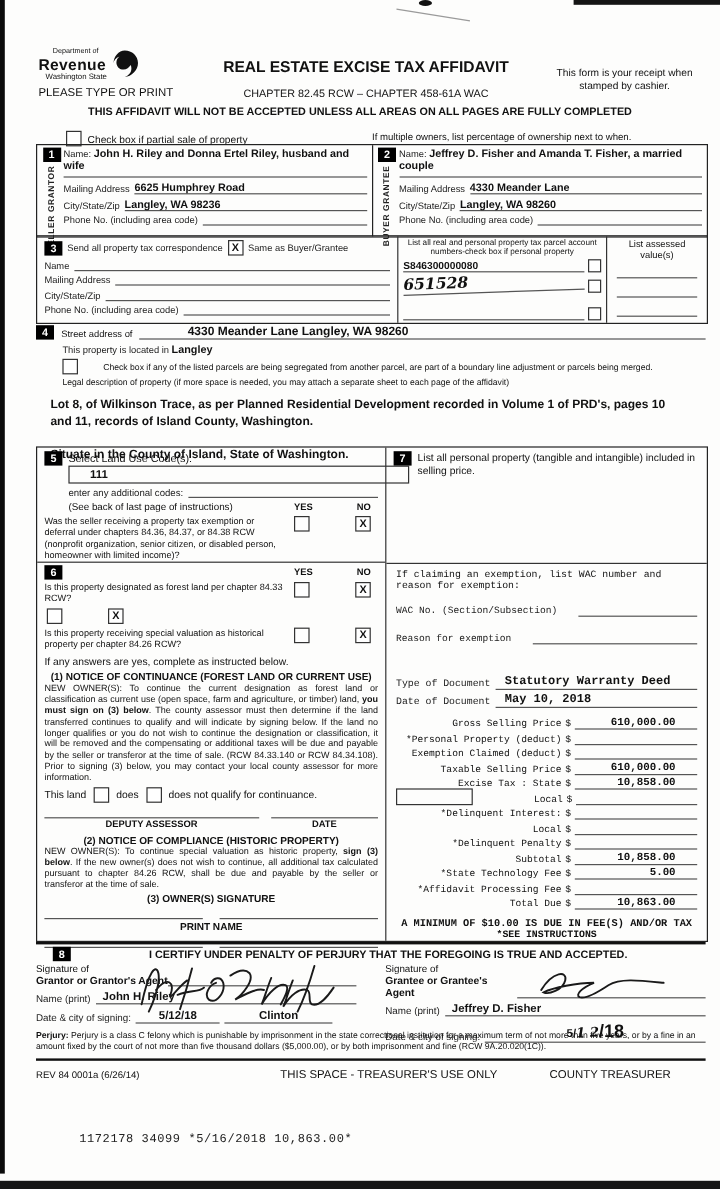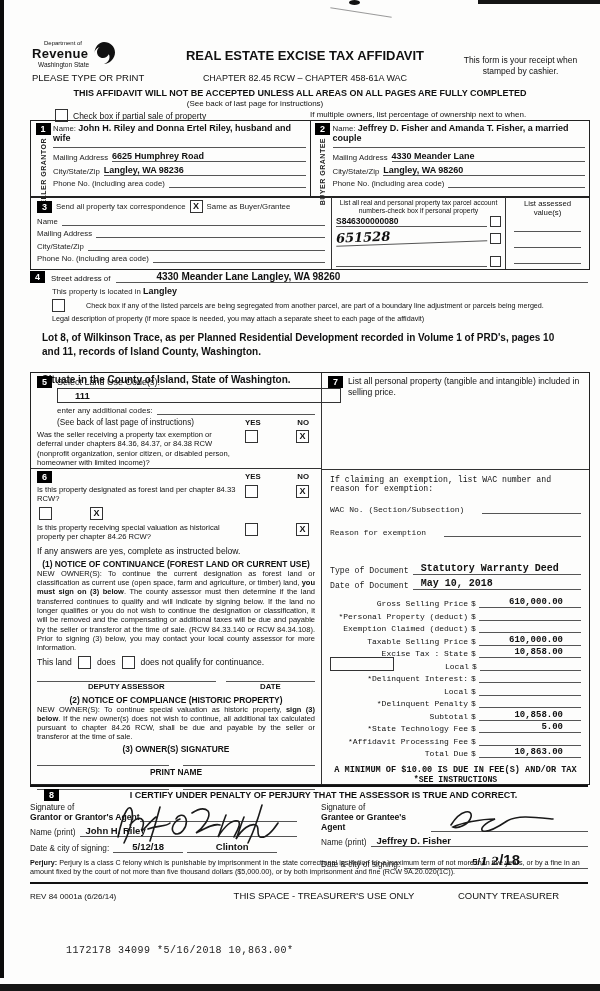--- a/index.html
+++ b/index.html
@@ -54,21 +54,20 @@
             <path d="M13 2c6 0 11 4.5 11 10.5S18.5 24 13 24c3-1 5.5-3.5 5.5-7 0-1-.2-2-.7-2.8C16.6 16.4 14.5 18 12 18c-3.4 0-6-2.6-6-6 0-2 1-3.9 2.6-5C5.4 8.1 3.6 10.4 3.6 13c0-6 4.3-11 9.4-11z" fill="#111"></path>
           </svg>
       </span>
     </div>
   </div>
   <div class="abs b ctr" style="left:150px;top:48px;width:310px;font-size:13px;">REAL ESTATE EXCISE TAX AFFIDAVIT</div>
   <div class="abs" style="left:458px;top:55px;width:125px;font-size:8.5px;text-align:center;line-height:1.3;">This form is your receipt when stamped by cashier.</div>
   <div class="abs" style="left:32px;top:72px;font-size:9.5px;">PLEASE TYPE OR PRINT</div>
   <div class="abs ctr" style="left:150px;top:73px;width:310px;font-size:9px;">CHAPTER 82.45 RCW – CHAPTER 458-61A WAC</div>
   <div class="abs b ctr" style="left:20px;top:88px;width:560px;font-size:9px;">THIS AFFIDAVIT WILL NOT BE ACCEPTED UNLESS ALL AREAS ON ALL PAGES ARE FULLY COMPLETED</div>
-  <div class="abs ctr" style="left:30px;top:99px;width:450px;font-size:8px;">(See back of last page for instructions)</div>
 
   <div class="abs" style="left:55px;top:109px;display:flex;align-items:center;gap:5px;">
     <span class="cb"></span>
     <span style="font-size:8.5px;">Check box if partial sale of property</span>
   </div>
   <div class="abs" style="left:310px;top:110px;font-size:8px;">If multiple owners, list percentage of ownership next to when.</div>
 
   <div class="abs box" style="left:30px;top:120px;width:558px;height:76px;display:flex;">
     <div class="half">
       <div class="side">
@@ -372,21 +371,21 @@
         </div>
         <div class="b ctr" style="font-size:8.6px;margin-top:7px;">A MINIMUM OF $10.00 IS DUE IN FEE(S) AND/OR TAX</div>
         <div class="b ctr" style="font-size:8.2px;">*SEE INSTRUCTIONS</div>
       </div>
     </div>
   </div>
 
   <div class="abs" style="left:30px;top:785px;width:558px;border-top:2px solid #111;padding-top:2px;">
     <div style="display:flex;align-items:center;">
       <span class="badge" style="margin-left:14px;">8</span>
-      <span class="b ctr grow" style="font-size:9px;">I CERTIFY UNDER PENALTY OF PERJURY THAT THE ASSESSOR IS TRUE AND CORRECT.</span>
+      <span class="b ctr grow" style="font-size:9px;">I CERTIFY UNDER PENALTY OF PERJURY THAT THE FOREGOING IS TRUE AND ACCEPTED.</span>
     </div>
     <div style="display:flex;gap:24px;margin-top:2px;">
       <div style="flex:1;position:relative;">
         <svg class="sig abs" style="left:80px;top:-4px;" width="190" height="46" viewBox="0 0 190 46">
           <path d="M8 38 C14 10 20 4 22 12 C24 22 16 40 14 44 M20 26 C30 14 36 20 32 30 C30 36 40 22 46 18 M50 8 C46 24 42 36 40 42 M38 30 C48 26 56 28 60 24 M70 20 C64 22 60 30 64 34 C70 38 78 28 76 20 C74 14 68 16 66 20 M82 14 C88 10 94 8 98 12 C102 18 92 30 86 34 C94 30 104 24 110 26 M116 16 C112 26 110 34 108 38 C114 28 122 20 128 22 C132 24 126 34 124 38 M134 18 C130 28 128 36 126 40 C132 30 140 24 146 26 C150 28 146 36 150 38 C156 40 164 30 168 24 M152 6 C148 20 142 36 138 44"></path>
         </svg>
         <div style="display:flex;align-items:flex-end;">
           <div style="width:110px;">
             <div style="font-size:8.2px;">Signature of</div>
             <div class="b" style="font-size:8.6px;">Grantor or Grantor's Agent</div>

